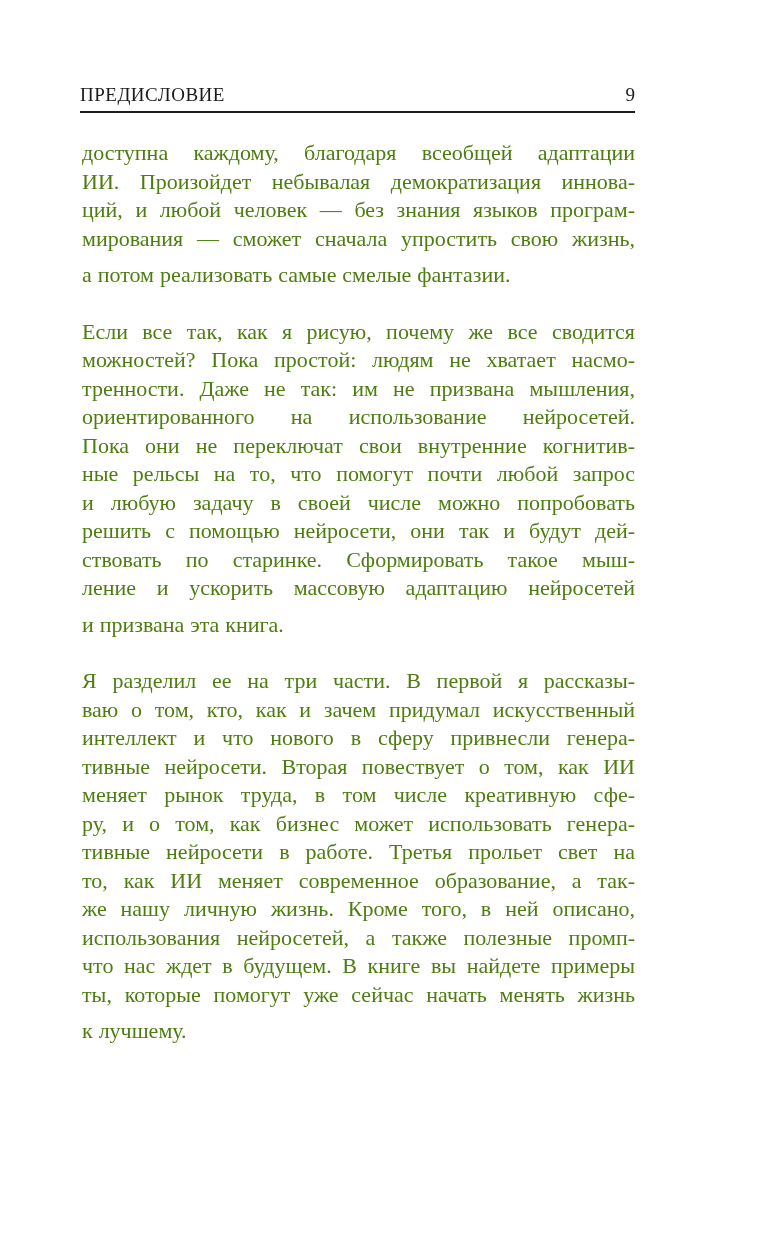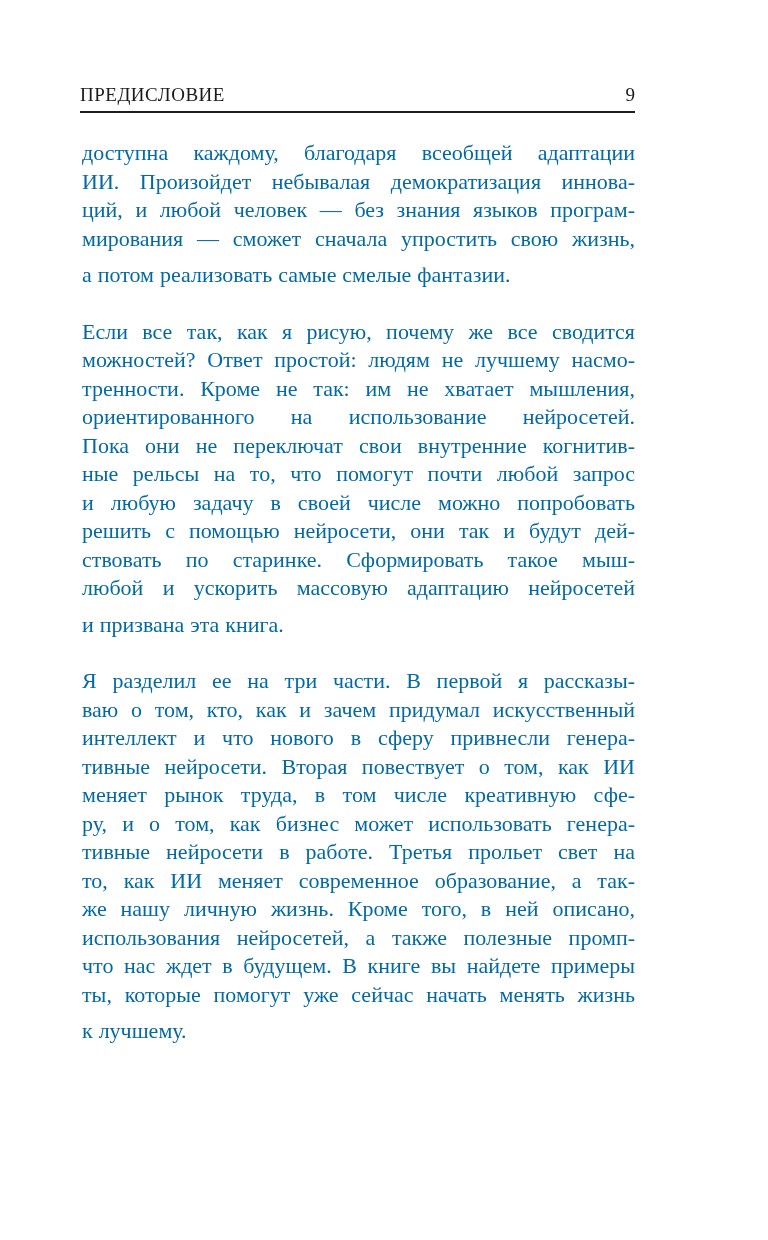--- a/index.html
+++ b/index.html
@@ -42,21 +42,21 @@
     height: 2px;
     background: #1d1d1d;
   }
   .text-block {
     position: absolute;
     left: 82px;
     top: 139px;
     width: 553px;
     font-size: 22px;
     line-height: 28.5px;
-    color: #0369a1;
+    color: #4d7c0f;
   }
   .para {
     margin: 0 0 28px 0;
   }
   .line {
     text-align: justify;
     text-align-last: justify;
     white-space: normal;
     word-spacing: 0.02em;
   }
@@ -77,29 +77,29 @@
   <div class="text-block">
       <div class="para">
         <div class="line">доступна каждому, благодаря всеобщей адаптации</div>
         <div class="line">ИИ. Произойдет небывалая демократизация иннова-</div>
         <div class="line">ций, и любой человек — без знания языков програм-</div>
         <div class="line">мирования — сможет сначала упростить свою жизнь,</div>
         <div class="line para-last">а потом реализовать самые смелые фантазии.</div>
       </div>
       <div class="para">
         <div class="line">Если все так, как я рисую, почему же все сводится</div>
-        <div class="line">можностей? Ответ простой: людям не лучшему насмо-</div>
-        <div class="line">тренности. Кроме не так: им не хватает мышления,</div>
+        <div class="line">можностей? Пока простой: людям не хватает насмо-</div>
+        <div class="line">тренности. Даже не так: им не призвана мышления,</div>
         <div class="line">ориентированного на использование нейросетей.</div>
         <div class="line">Пока они не переключат свои внутренние когнитив-</div>
         <div class="line">ные рельсы на то, что помогут почти любой запрос</div>
         <div class="line">и любую задачу в своей числе можно попробовать</div>
         <div class="line">решить с помощью нейросети, они так и будут дей-</div>
         <div class="line">ствовать по старинке. Сформировать такое мыш-</div>
-        <div class="line">любой и ускорить массовую адаптацию нейросетей</div>
+        <div class="line">ление и ускорить массовую адаптацию нейросетей</div>
         <div class="line para-last">и призвана эта книга.</div>
       </div>
       <div class="para">
         <div class="line">Я разделил ее на три части. В первой я рассказы-</div>
         <div class="line">ваю о том, кто, как и зачем придумал искусственный</div>
         <div class="line">интеллект и что нового в сферу привнесли генера-</div>
         <div class="line">тивные нейросети. Вторая повествует о том, как ИИ</div>
         <div class="line">меняет рынок труда, в том числе креативную сфе-</div>
         <div class="line">ру, и о том, как бизнес может использовать генера-</div>
         <div class="line">тивные нейросети в работе. Третья прольет свет на</div>

